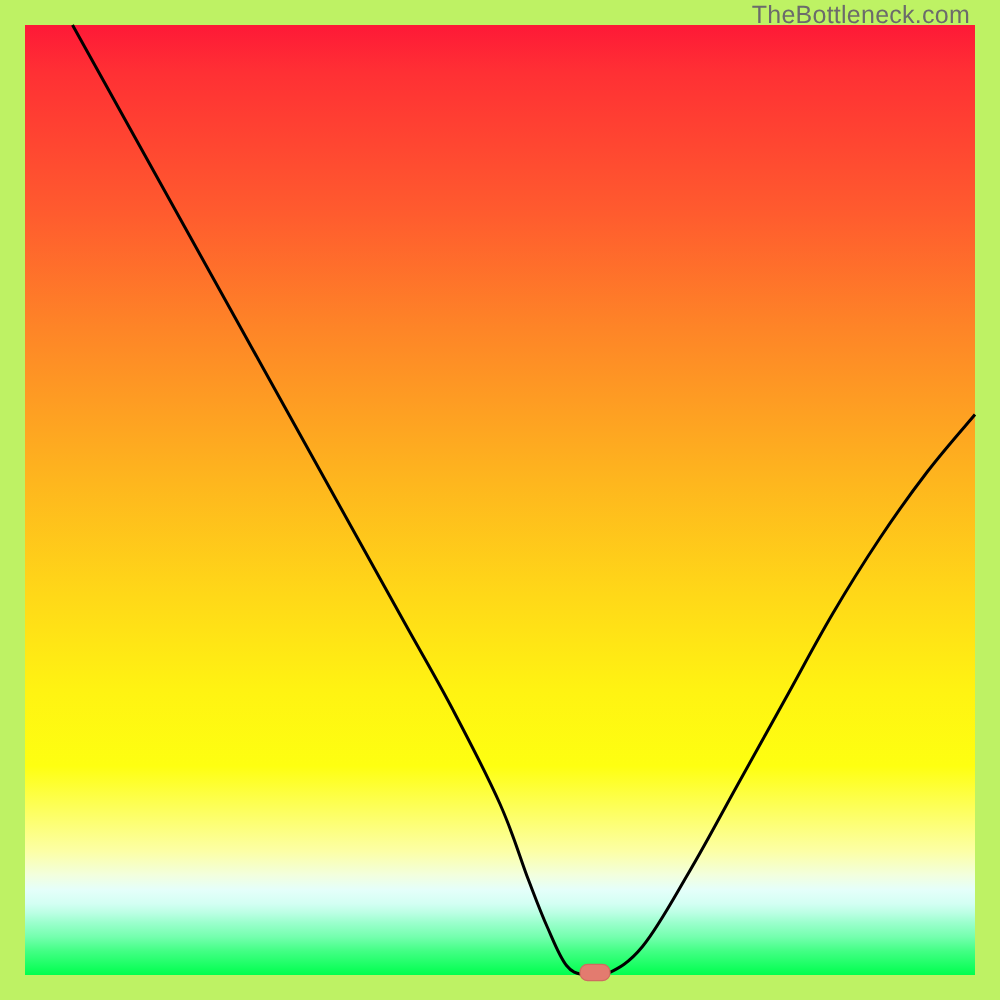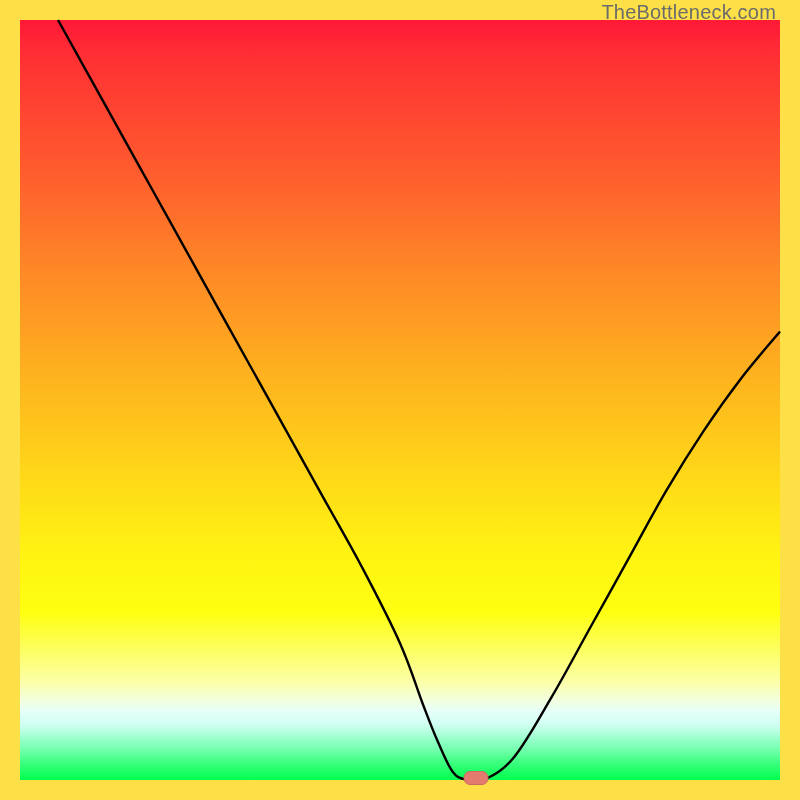--- a/index.html
+++ b/index.html
@@ -8,21 +8,21 @@
     width: 800px;
     height: 800px;
     overflow: hidden;
     background: #000;
     font-family: Arial, Helvetica, sans-serif;
   }
   .container {
     position: relative;
     width: 800px;
     height: 800px;
-    background: #fde047;
+    background: #bef264;
   }
   .plot-area {
     position: absolute;
     left: 20px;
     top: 20px;
     width: 760px;
     height: 760px;
     background: linear-gradient(to bottom,
       #fe1937 0%,
       #ff3034 5%,

